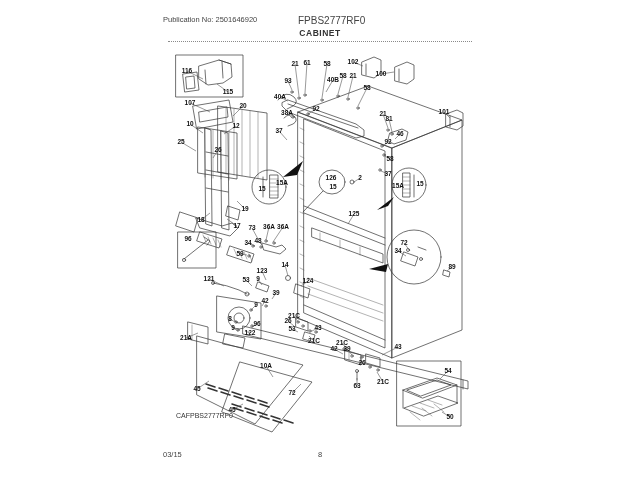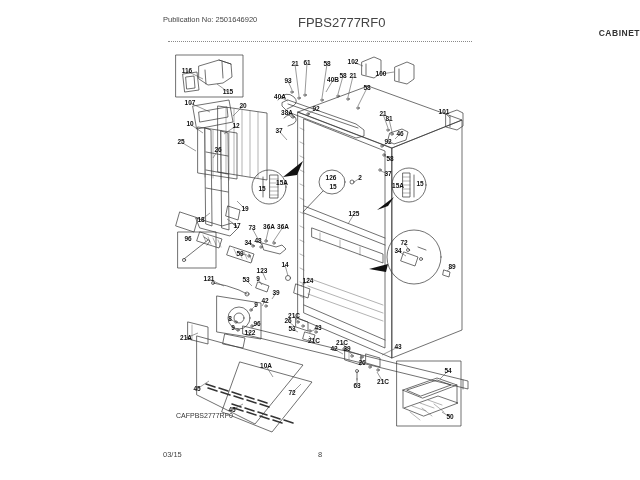--- a/index.html
+++ b/index.html
@@ -2,22 +2,22 @@
 <html><head>
 <meta charset="utf-8">
 <style>
   html,body{margin:0;padding:0;}
   body{
     width:640px;height:480px;overflow:hidden;background:#ffffff;
     font-family:"Liberation Sans",sans-serif;color:#222;
   }
   .page{position:relative;width:640px;height:480px;background:#fff;}
   .hdr-pub{position:absolute;left:163px;top:15px;font-size:7.5px;color:#444;}
-  .hdr-model{position:absolute;left:298px;top:15px;font-size:13px;color:#444;text-align:center;}
-  .hdr-title{position:absolute;left:0;top:28px;width:640px;text-align:right;
+  .hdr-model{position:absolute;left:298px;top:15px;font-size:10px;color:#444;text-align:center;}
+  .hdr-title{position:absolute;left:0;top:28px;width:640px;text-align:center;
              font-size:8.5px;font-weight:bold;letter-spacing:.5px;color:#333;}
   .hdr-rule{position:absolute;left:168px;top:41px;width:304px;height:0;
             border-top:1px dotted #8a8a8a;}
   .ftr-date{position:absolute;left:163px;top:450px;font-size:7.5px;color:#444;}
   .ftr-page{position:absolute;left:0;top:450px;width:640px;text-align:center;font-size:7.5px;color:#444;}
   .diagram-code{position:absolute;left:176px;top:412px;font-size:7px;color:#333;}
   .art,.leaders,.callouts{position:absolute;left:0;top:0;width:640px;height:480px;}
   .callouts{pointer-events:none;}
   .callout{
     position:absolute;transform:translate(-50%,-50%);

